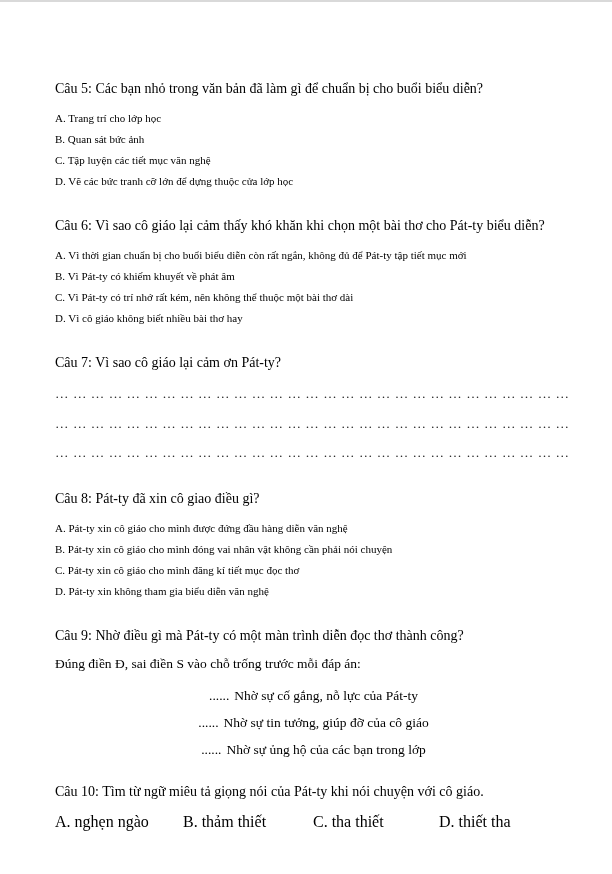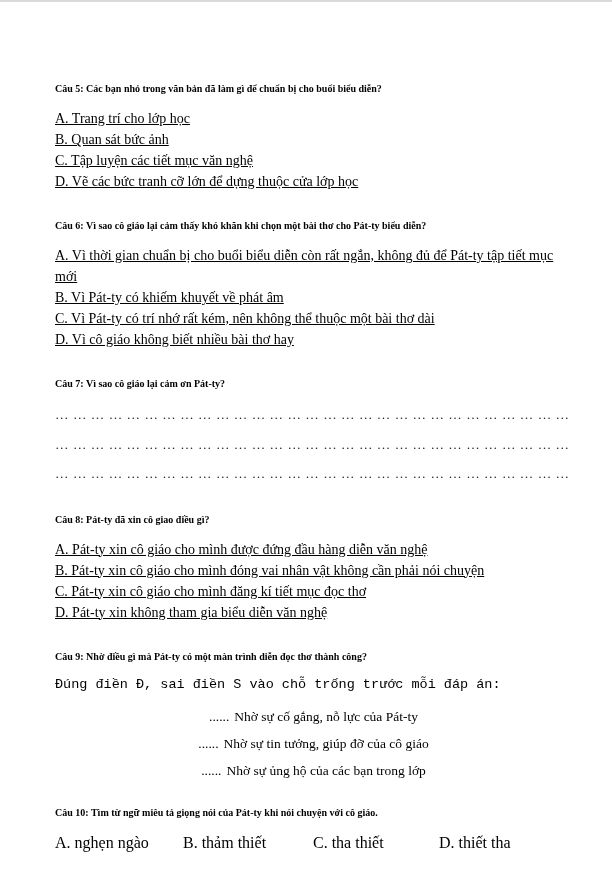--- a/index.html
+++ b/index.html
@@ -15,47 +15,45 @@
   .page-top-edge {
     width: 612px;
     height: 2px;
     background: #d9d9d9;
   }
   .page {
     width: 612px;
     padding: 78px 40px 0 55px;
   }
   .q-heading {
-    font-size: 10px;
-    font-weight: bold;
+    font-size: 14px;
+    font-weight: normal;
     line-height: 17px;
     margin: 0 0 11px 0;
   }
   section { margin: 0 0 25px 0; }
   section:last-child { margin-bottom: 0; }
   .opt {
-    font-size: 14px;
+    font-size: 11px;
     line-height: 21px;
     margin: 0;
-    text-decoration: underline;
   }
   .dots-line {
     font-size: 13.5px;
     line-height: 23.5px;
     margin: 6px 0 0 0;
     white-space: nowrap;
     overflow: hidden;
     color: #2a2a2a;
     letter-spacing: 0.5px;
   }
   .instruction {
     font-size: 13.5px;
     line-height: 17px;
     margin: 0 0 16px 0;
-    font-family: Liberation Mono, monospace;
   }
   .tf-item {
     font-size: 13.5px;
     line-height: 16px;
     margin: 0 0 11px 0;
     text-align: center;
   }
   .tf-blank { margin-right: 5px; }
   .row-options {
     display: grid;

